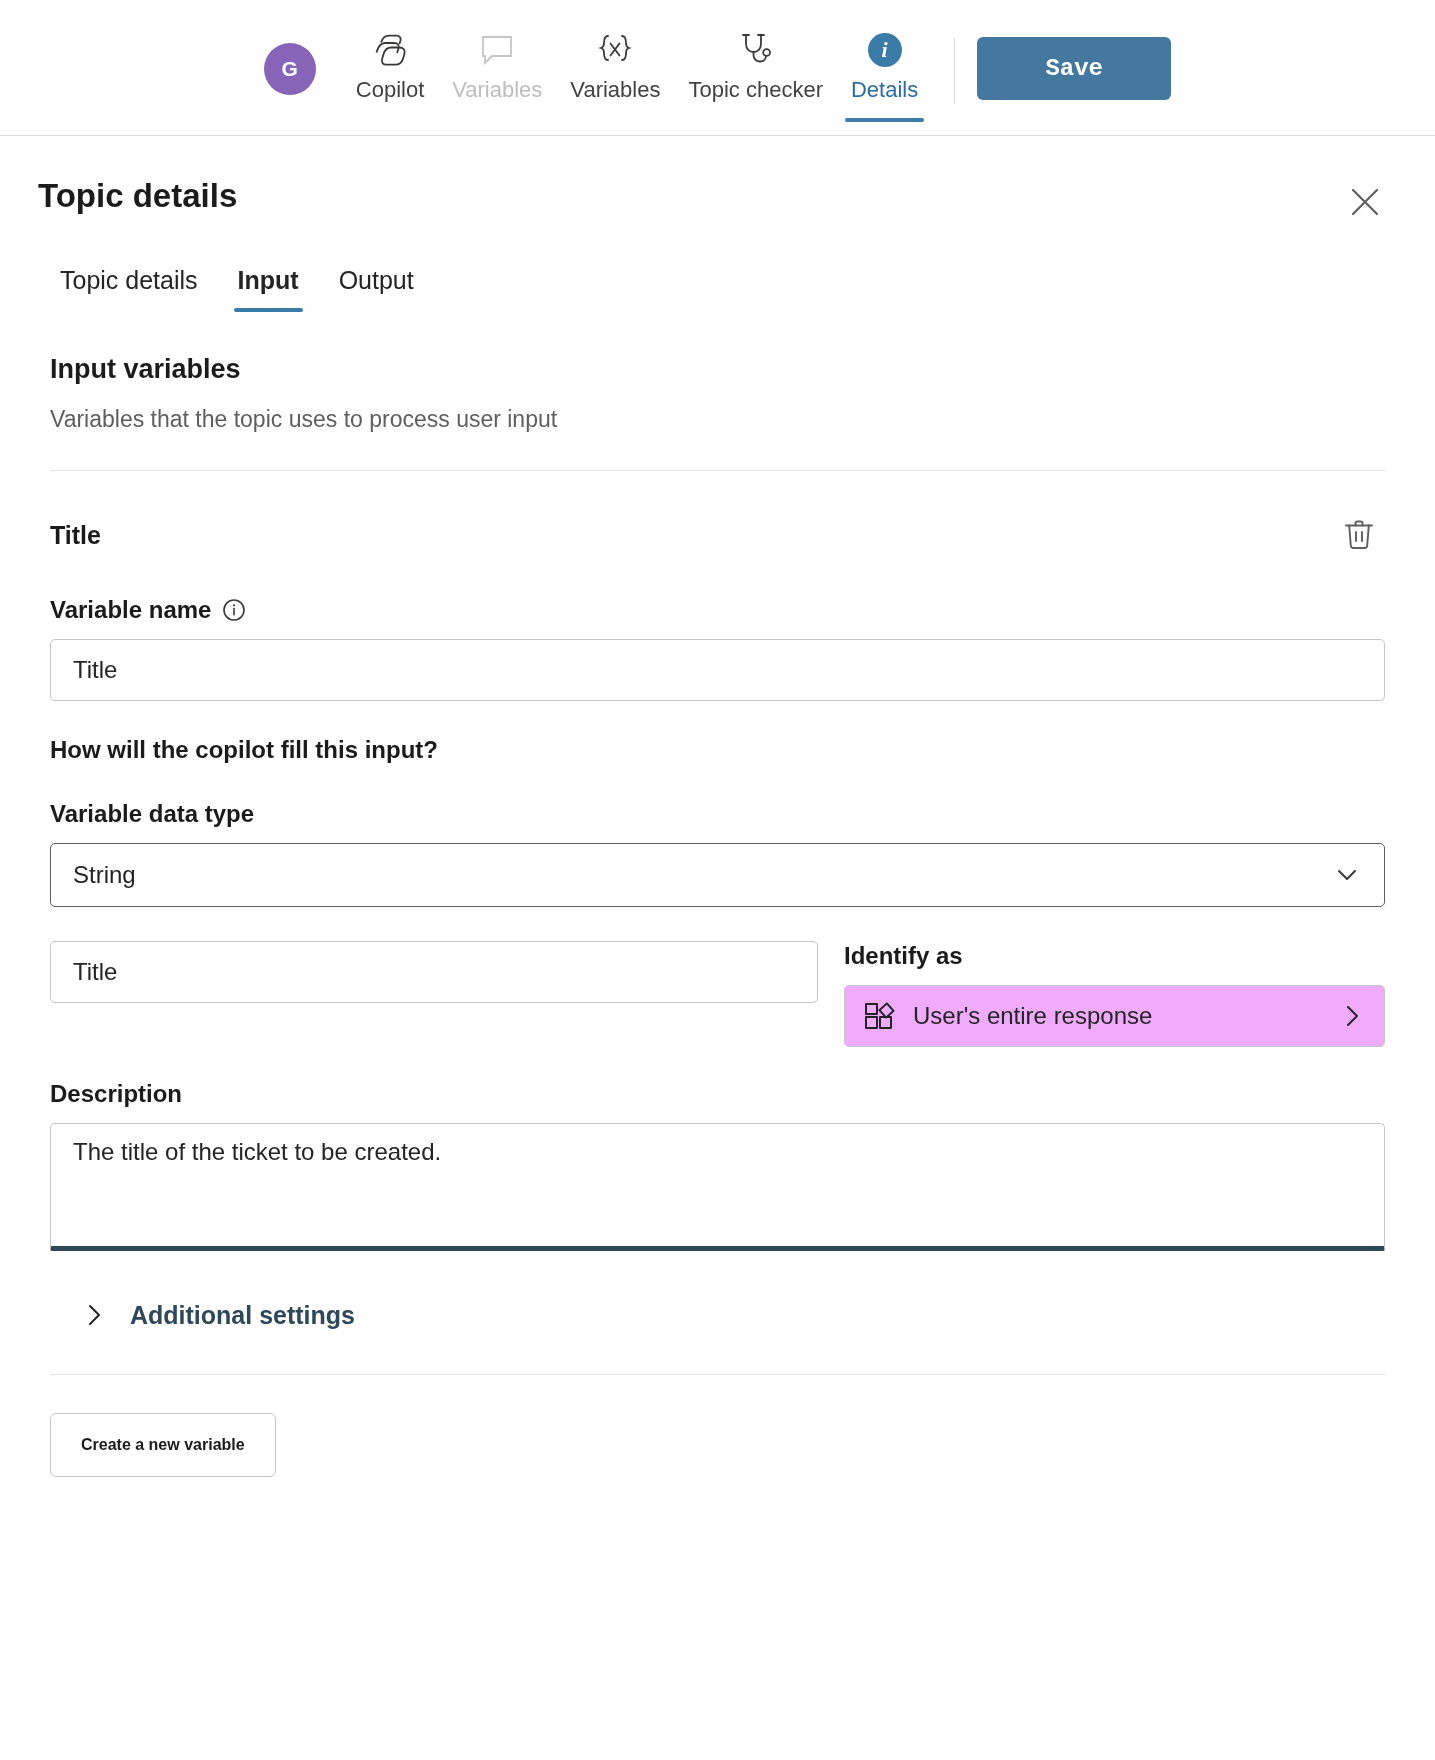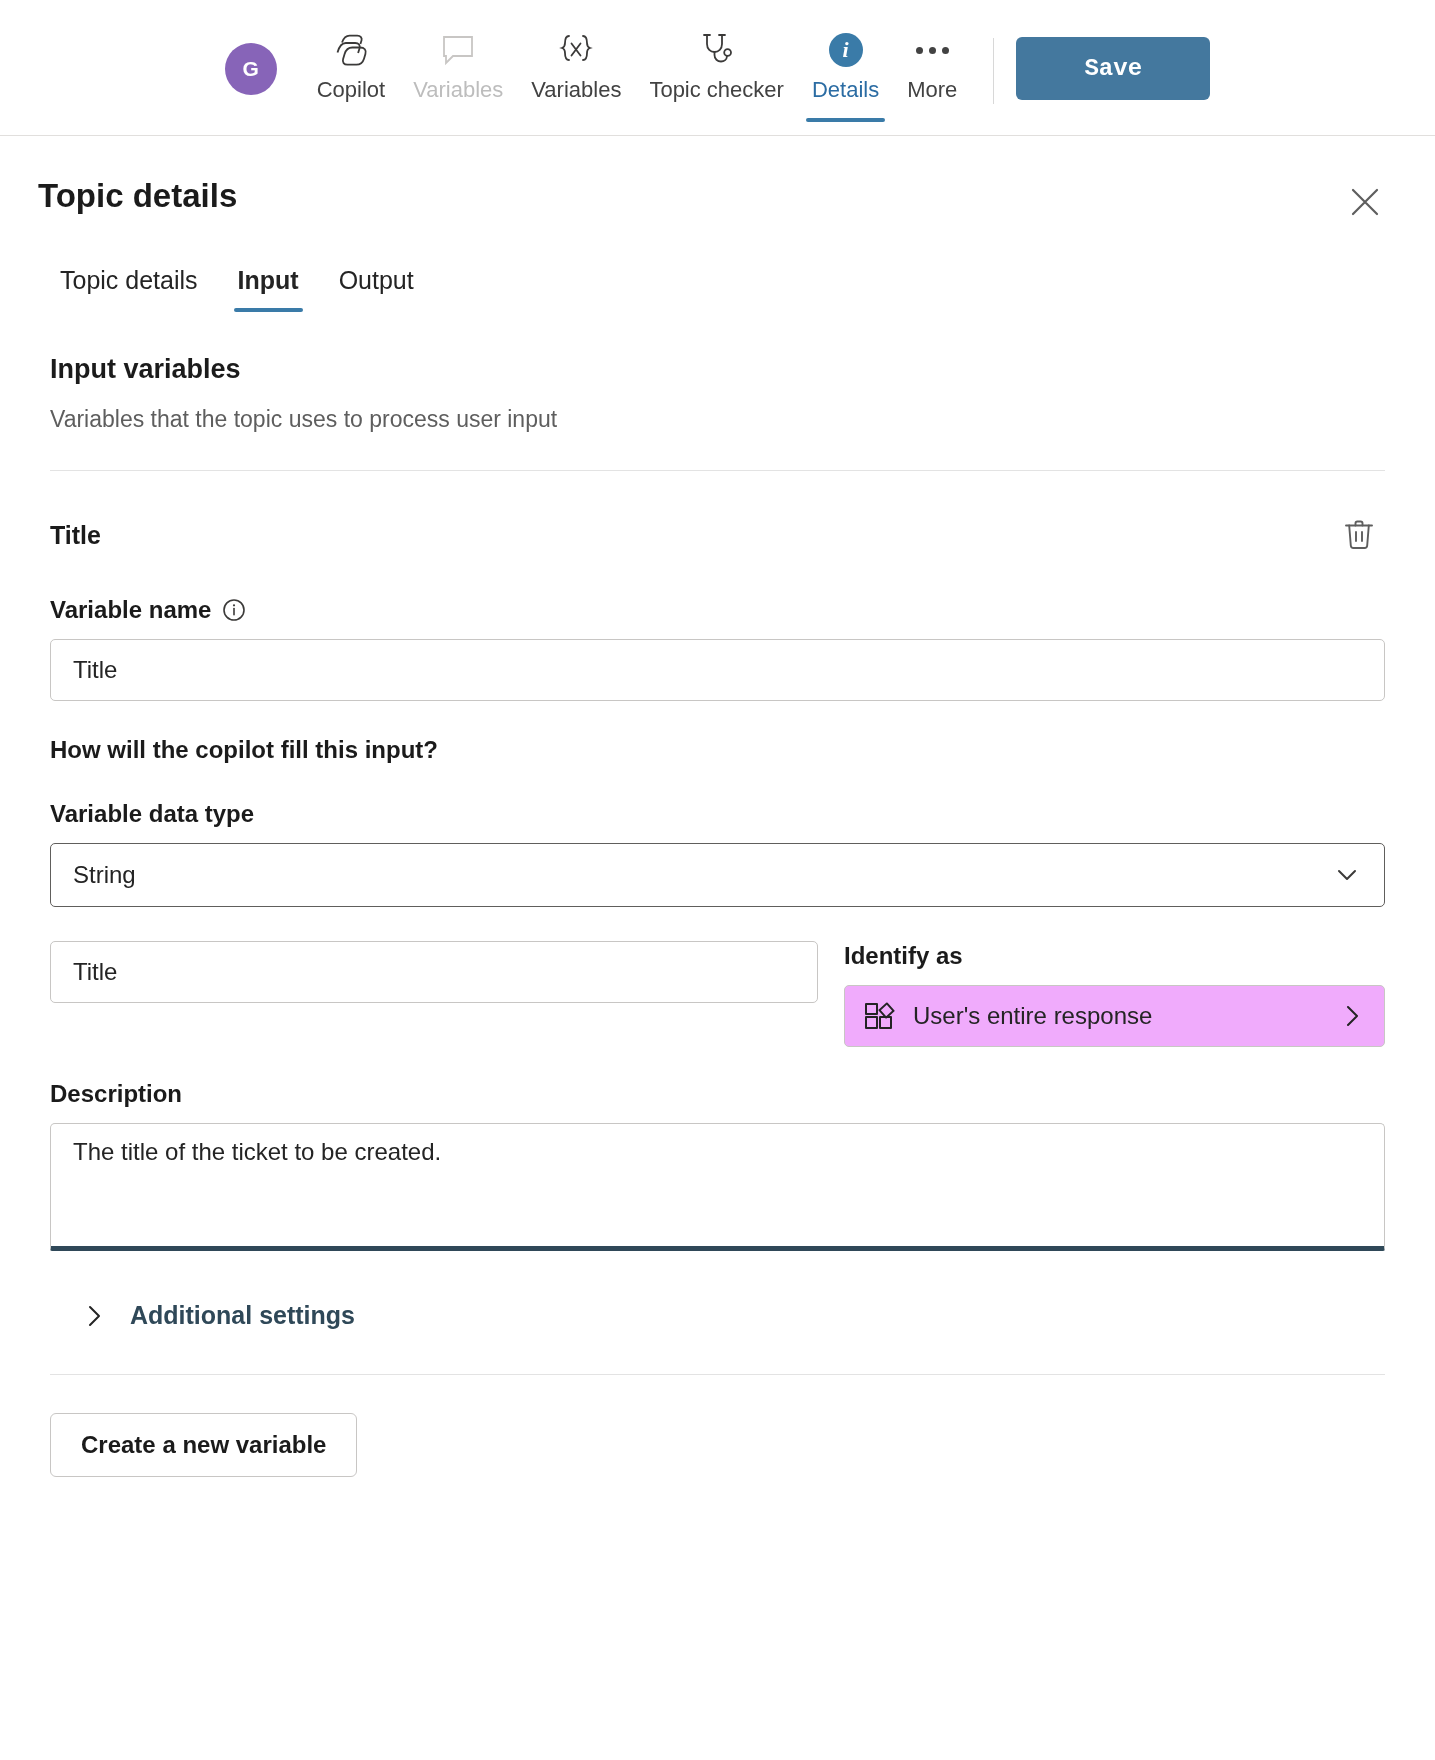--- a/index.html
+++ b/index.html
@@ -282,21 +282,20 @@
     line-height: 32px;
     font-family: "Liberation Sans", sans-serif;
     color: #242424;
     resize: none;
     outline: none;
     overflow: hidden;
   }
 
   .addl {
     display: flex;
-    align-items: center;
     gap: 22px;
     margin: 46px 12px 0 42px;
     cursor: pointer;
   }
   .addl-label {
     font-size: 25px;
     font-weight: bold;
     color: #2f4858;
   }
 
@@ -306,21 +305,21 @@
     margin: 44px 12px 0 12px;
   }
 
   .newvar {
     margin: 38px 12px 0 12px;
     height: 64px;
     padding: 6px 30px;
     border: 1px solid #c8c6c4;
     border-radius: 6px;
     background: #ffffff;
-    font-size: 24px;
+    font-size: 16px;
     font-weight: bold;
     font-family: "Liberation Sans", sans-serif;
     color: #1b1b1b;
     cursor: pointer;
     text-align: center;
   }
   svg { display: block; }
 </style>
 </head>
 <body>
@@ -373,30 +372,20 @@
       <span class="tb-label">Topic checker</span>
     </div>
 
     <div class="tb-item active">
       <span class="tb-icon">
         <span class="info-badge">i</span>
       </span>
       <span class="tb-label">Details</span>
     </div>
 
-    <div class="tb-item">
-      <span class="tb-icon">
-        <span class="dots">
-            <i></i>
-            <i></i>
-            <i></i>
-          </span>
-      </span>
-      <span class="tb-label">More</span>
-    </div>
 
     <div class="tb-divider"></div>
 
     <button class="save-btn">Save</button>
   </div>
 </div>
 
 <div class="panel">
 
   <div class="panel-head">

